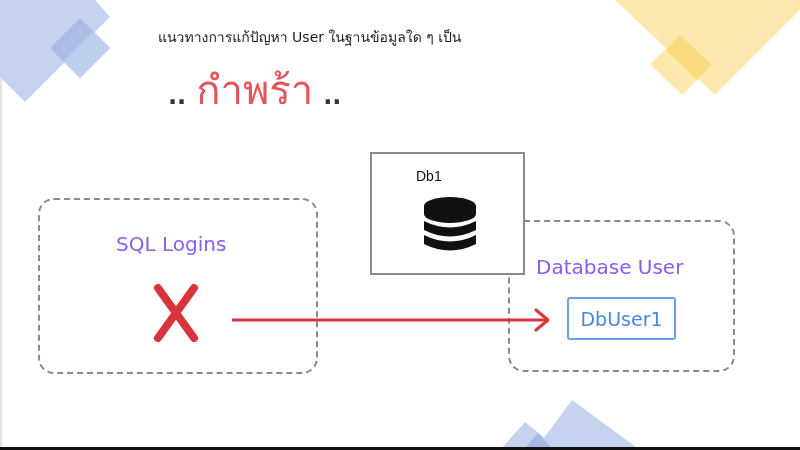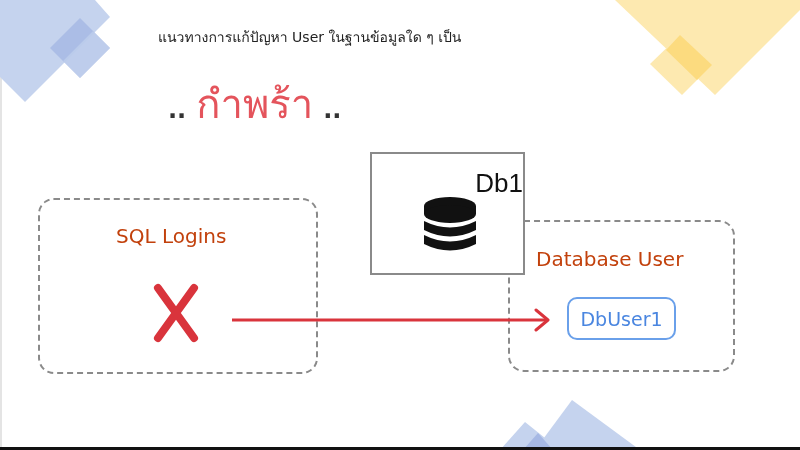--- a/index.html
+++ b/index.html
@@ -10,52 +10,52 @@
   }
   .left-edge { position: absolute; left: 0; top: 0; width: 2px; height: 450px; background: #e4e4e4; }
   .bottom-edge { position: absolute; left: 0; bottom: 0; width: 800px; height: 3px; background: #111111; }
   .deco { position: absolute; left: 0; top: 0; }
 
   .title-line {
     position: absolute; left: 158px; top: 26px;
     font-size: 14px; color: #222222; white-space: nowrap; letter-spacing: 0px;
   }
   .subtitle {
-    position: absolute; left: 168px; top: 76px; white-space: nowrap;
+    position: absolute; left: 168px; top: 62px; white-space: nowrap;
     font-size: 40px; line-height: 56px;
   }
   .subtitle .dots { color: #333333; font-size: 24px; font-weight: bold; vertical-align: baseline; }
   .subtitle .emph { color: #e4545c; margin: 0 10px; }
 
   .dash-box {
     position: absolute; border: 2px dashed #8a8a8a; border-radius: 16px; box-sizing: border-box;
   }
   #logins-box { left: 38px; top: 198px; width: 280px; height: 176px; }
   #users-box  { left: 508px; top: 220px; width: 227px; height: 152px; }
 
-  .box-label { position: absolute; font-size: 20px; color: #c2410c; white-space: nowrap; }
+  .box-label { position: absolute; font-size: 20px; color: #8b5cf6; white-space: nowrap; margin-top: 8px; }
   #logins-label { left: 116px; top: 224px; }
   #users-label  { left: 536px; top: 247px; }
 
   .db-box {
     position: absolute; left: 370px; top: 152px; width: 155px; height: 123px;
     box-sizing: border-box; border: 2px solid #8a8a8a; background: #ffffff;
   }
   .db-label {
-    position: absolute; left: 0; top: 14px; width: 100%; text-align: right;
-    font-size: 26px; color: #111111; font-family: "Liberation Sans", sans-serif;
+    position: absolute; left: 0; top: 14px; width: 100%; text-align: left;
+    font-size: 14px; color: #111111; font-family: "Liberation Sans", sans-serif; padding-left: 44px;
   }
   .db-icon { position: absolute; left: 51px; top: 42px; }
 
   .x-mark { position: absolute; left: 150px; top: 282px; }
   .arrow { position: absolute; left: 232px; top: 308px; }
 
   .user-badge {
     position: absolute; left: 567px; top: 297px; width: 109px; height: 43px;
-    box-sizing: border-box; border: 2px solid #6aa0ea; border-radius: 10px;
+    box-sizing: border-box; border: 2px solid #6aa0ea; border-radius: 3px;
     color: #4a86e0; font-size: 19px; display: flex; align-items: center; justify-content: center;
     background: #ffffff;
   }
 </style>
 </head>
 <body>
 
 <div class="left-edge"></div>
 
 <svg class="deco" width="800" height="450">

